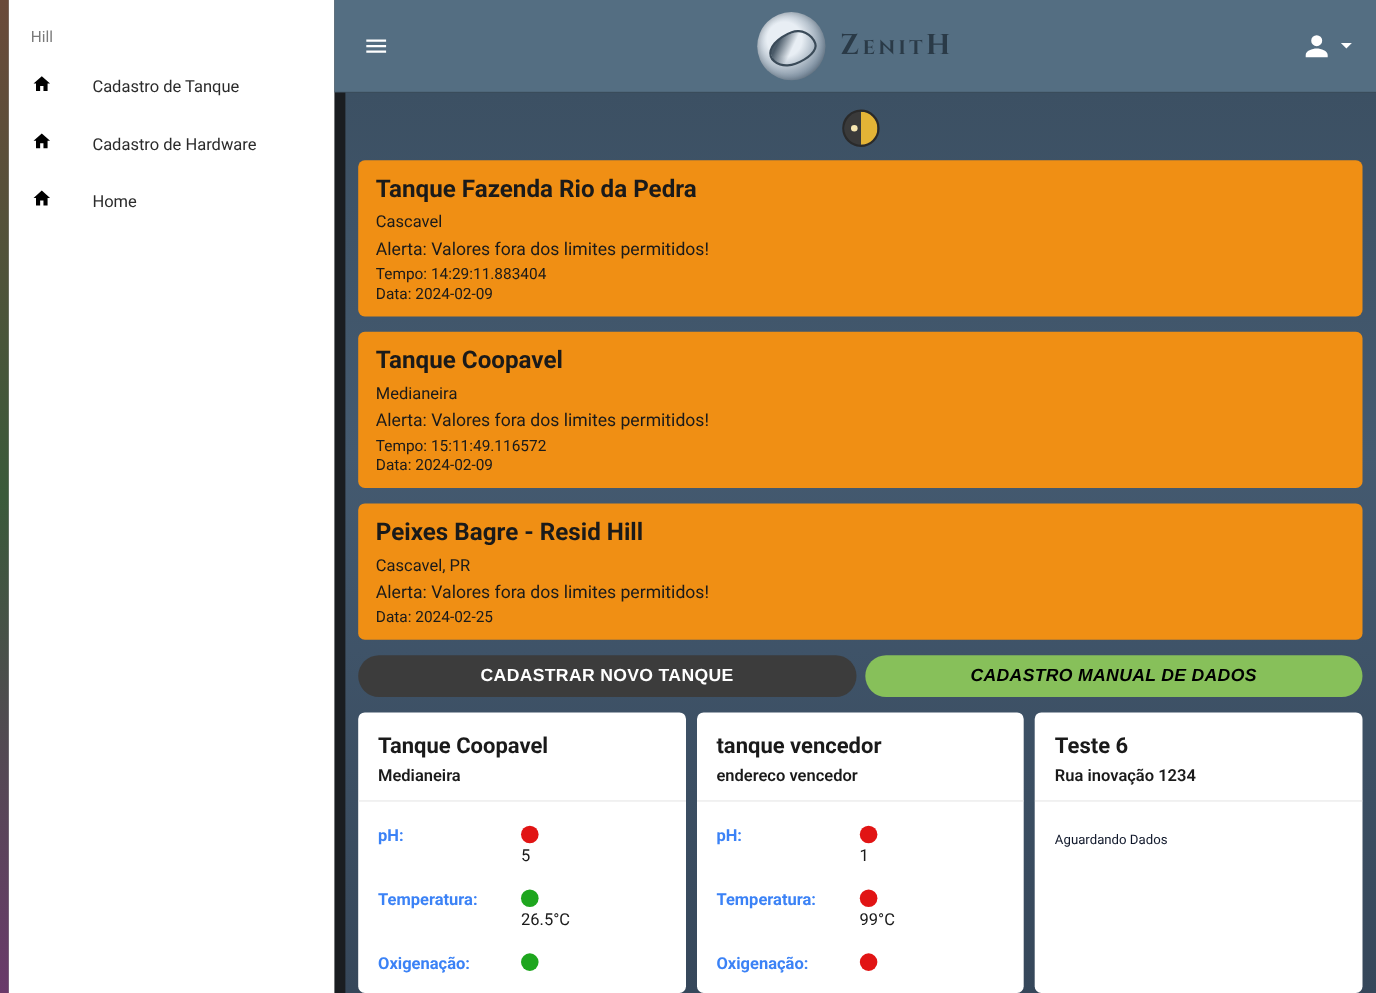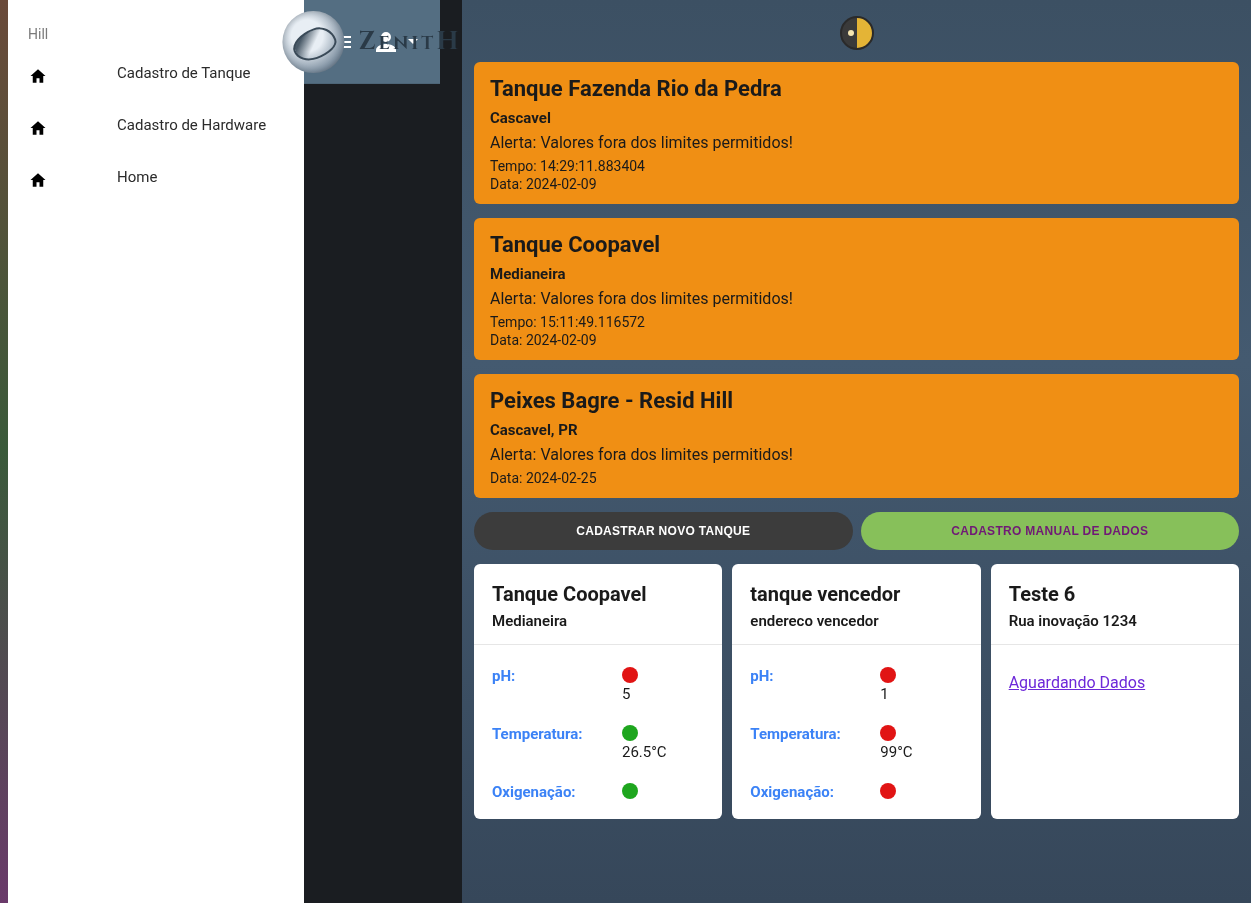--- a/index.html
+++ b/index.html
@@ -21,44 +21,43 @@
   height: 100%;
   padding-top: 18px;
 }
 .sidebar-header {
   font-size: 14px;
   color: #7a7a7a;
   padding: 8px 20px;
 }
 .sidebar-item {
   display: flex;
-  align-items: flex-start;
+  align-items: flex-end;
   padding: 14px 20px;
   cursor: pointer;
-  gap: 33px;
 }
 .sidebar-item .icon {
   width: 28px;
   height: 24px;
   display: flex;
   align-items: center;
   justify-content: flex-start;
   margin-right: 28px;
 }
 .sidebar-item .label {
   font-size: 15px;
   color: #2b2b2b;
 }
 .home-svg { width: 20px; height: 18px; fill: #000; }
 
 .content {
   flex: 1;
   display: flex;
+  flex-direction: column;
   height: 100%;
-  gap: 12px;
 }
 .topbar {
   height: 84px;
   background: #546e82;
   display: flex;
   align-items: center;
   padding: 0 14px;
   border-bottom: 1px solid rgba(0,0,0,.08);
   position: relative;
 }
@@ -148,45 +147,45 @@
 }
 
 .alert-card {
   background: #f08f14;
   border-radius: 6px;
   padding: 14px 16px 12px;
   margin-bottom: 14px;
   color: #1a1a1a;
 }
 .alert-card .title { font-size: 22px; font-weight: 700; margin-bottom: 8px; }
-.alert-card .loc { font-size: 15px; font-weight: 700; margin-bottom: 6px; }
+.alert-card .loc { font-size: 15px; font-weight: 400; margin-bottom: 6px; }
 .alert-card .msg { font-size: 16px; margin-bottom: 6px; }
 .alert-card .ts { font-size: 14px; margin-bottom: 2px; }
 .alert-card .date { font-size: 14px; }
 
 .btn-row {
   display: flex;
   gap: 0;
   margin: 10px 0 14px;
 }
 .btn-row .btn {
   flex: 1;
   height: 38px;
   border-radius: 20px;
   display: flex;
   align-items: center;
   justify-content: center;
-  font-size: 12px;
+  font-size: 16px;
   font-weight: 700;
   letter-spacing: .3px;
   cursor: pointer;
   border: none;
 }
 .btn-dark { background: #3c3c3c; color: #fff; margin-right: 8px; }
-.btn-green { background: #87c05a; color: #701a75; }
+.btn-green { background: #87c05a; color: #000000; font-style: italic; }
 
 .tank-grid {
   display: grid;
   grid-template-columns: repeat(3, 1fr);
   gap: 10px;
 }
 .tank-card {
   background: #ffffff;
   border-radius: 6px;
   overflow: hidden;
@@ -217,21 +216,21 @@
   flex-direction: column;
   align-items: flex-start;
 }
 .dot {
   width: 16px; height: 16px; border-radius: 50%;
   margin-bottom: 2px;
 }
 .dot.red { background: #e11414; }
 .dot.green { background: #1ea61e; }
 .metric-num { font-size: 15px; color: #1a1a1a; }
-.waiting { font-size: 16px; color: #6d28d9; padding: 6px 0; text-decoration: underline; }
+.waiting { font-size: 12px; color: #0f172a; padding: 6px 0; }
 </style>
 </head>
 <body>
 
 <div class="left-strip"></div>
 
 <nav class="sidebar">
   <div class="sidebar-header">Hill</div>
 
   <div class="sidebar-item">

